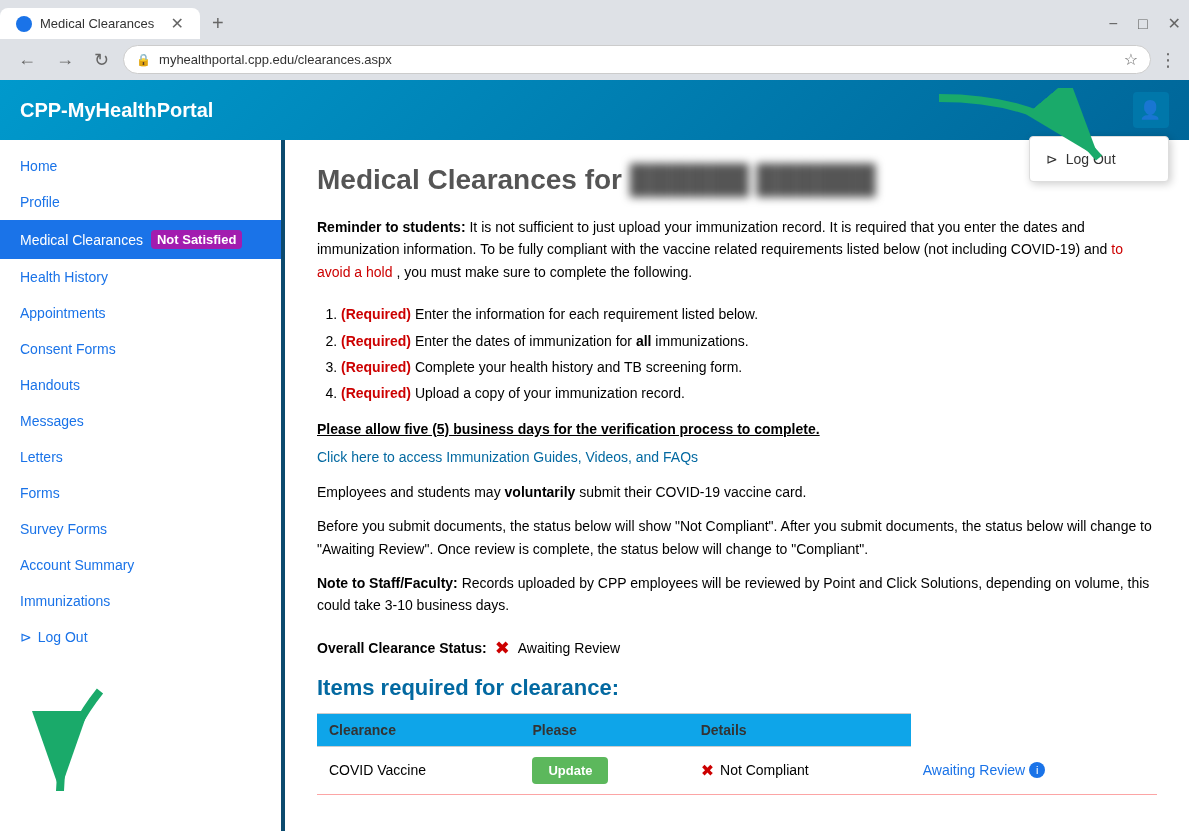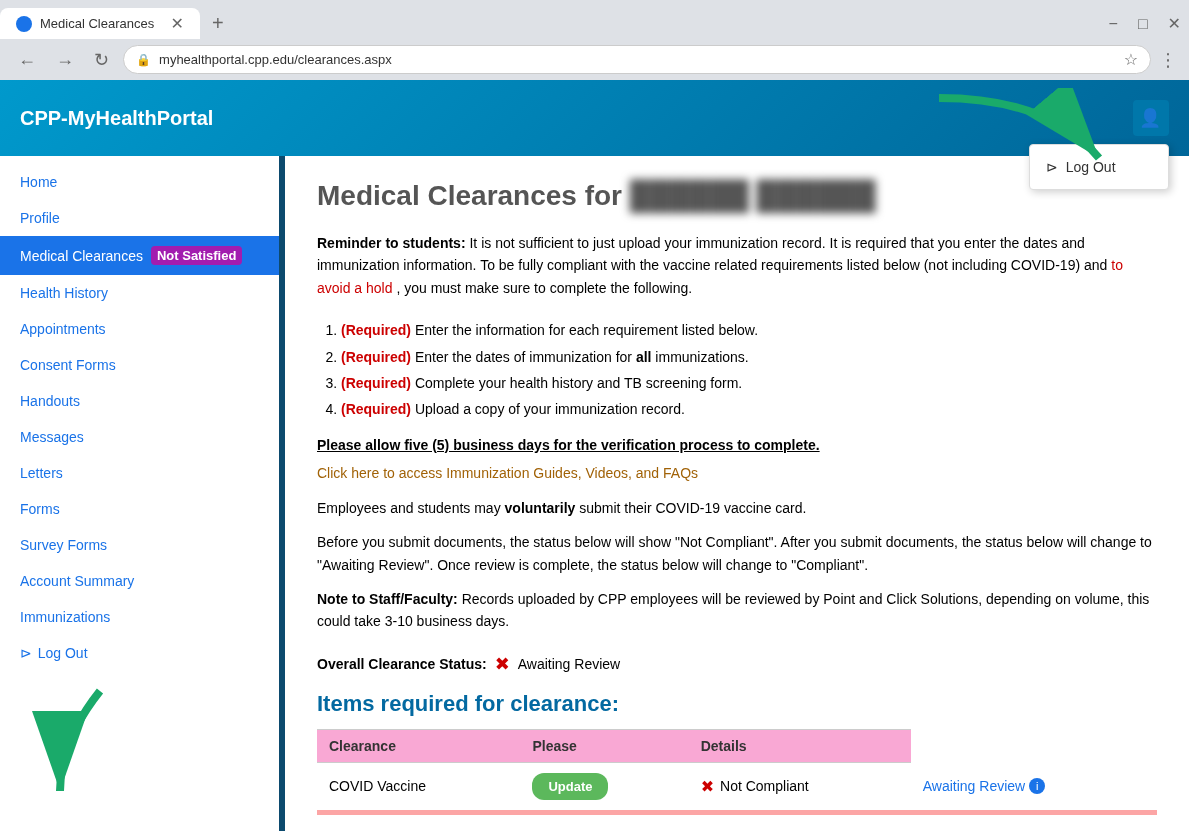--- a/index.html
+++ b/index.html
@@ -17,63 +17,63 @@
     .nav-btn { background: none; border: none; font-size: 18px; color: #666; cursor: pointer; padding: 2px 6px; border-radius: 50%; }
     .address-bar { flex: 1; display: flex; align-items: center; background: #fff; border-radius: 20px; padding: 4px 12px; gap: 8px; border: 1px solid #ccc; }
     .lock-icon { color: #666; font-size: 12px; }
     .address-text { flex: 1; color: #333; font-size: 13px; }
     .star-btn { color: #666; font-size: 16px; }
     .menu-dots { background: none; border: none; font-size: 18px; color: #666; cursor: pointer; }
     .window-controls { display: flex; gap: 4px; margin-left: 8px; }
     .win-btn { background: none; border: none; font-size: 16px; color: #666; cursor: pointer; padding: 2px 8px; }
 
     
-    .app-header { background: linear-gradient(135deg, #0099cc, #006699); color: white; padding: 20px 20px; display: flex; align-items: center; justify-content: space-between; min-height: 56px; }
+    .app-header { background: linear-gradient(135deg, #0099cc, #006699); color: white; padding: 12px 20px; display: flex; align-items: center; justify-content: space-between; min-height: 56px; }
     .app-title { font-size: 20px; font-weight: bold; color: white; }
     .header-user-icon { background: #0077aa; border-radius: 4px; width: 36px; height: 36px; display: flex; align-items: center; justify-content: center; color: white; font-size: 18px; cursor: pointer; position: relative; }
 
     .app-body { display: flex; min-height: calc(831px - 140px); }
 
     
-    .sidebar { width: 285px; background: #fff; border-right: 6px solid #0c4a6e; flex-shrink: 0; padding-top: 8px; }
+    .sidebar { width: 285px; background: #fff; border-right: 4px solid #0c4a6e; flex-shrink: 0; padding-top: 8px; }
     .sidebar-item { padding: 10px 20px; color: #1a73e8; cursor: pointer; font-size: 14px; text-decoration: none; display: flex; align-items: center; gap: 8px; }
     .sidebar-item.active { background: #1a73e8; color: white; }
     .sidebar-item.active .badge { background: #a21caf; color: white; font-size: 13px; padding: 2px 6px; border-radius: 4px; font-weight: bold; }
     .sidebar-logout { padding: 10px 20px; color: #1a73e8; cursor: pointer; font-size: 14px; display: flex; align-items: center; gap: 6px; }
 
     
     .main-content { flex: 1; background: #fff; padding: 24px 32px; overflow-y: auto; position: relative; }
 
     .page-title { font-size: 28px; color: #555; margin-bottom: 20px; }
     .page-title .blurred { filter: blur(4px); display: inline-block; }
 
     .reminder-box { margin-bottom: 20px; line-height: 1.6; }
     .reminder-box p { }
     .text-red { color: #cc0000; }
     .text-bold { font-weight: bold; }
 
     ol { margin-left: 24px; margin-bottom: 16px; }
     ol li { margin-bottom: 4px; line-height: 1.6; }
 
     .important-notice { font-weight: bold; text-decoration: underline; margin-bottom: 12px; display: block; }
-    .link-blue { color: #a16207; text-decoration: none; cursor: pointer; }
+    .link-blue { color: #0369a1; text-decoration: none; cursor: pointer; }
 
     .info-paragraph { margin-bottom: 12px; line-height: 1.6; }
 
     .overall-status { margin: 20px 0 16px 0; font-size: 14px; display: flex; align-items: center; gap: 8px; }
     .overall-status .label { font-weight: bold; }
     .status-x { color: #cc0000; font-size: 18px; }
 
     .items-title { font-size: 22px; color: #0369a1; margin-bottom: 12px; }
 
     .clearance-table { width: 100%; border-collapse: collapse; }
-    .clearance-table th { border-top: 1px solid #ccc; border-bottom: 1px solid #ccc; padding: 8px 12px; text-align: left; font-weight: bold; color: #333; background: #f9a8d4; }
-    .clearance-table td { padding: 10px 12px; border-bottom: 5px solid #fca5a5; }
-
-    .update-btn { background: #5cb85c; color: white; border: none; padding: 6px 16px; border-radius: 12px; cursor: pointer; font-size: 13px; font-weight: bold; }
+    .clearance-table th { border-top: 1px solid #ccc; border-bottom: 1px solid #ccc; padding: 8px 12px; text-align: left; font-weight: bold; color: #333; background: #0ea5e9; }
+    .clearance-table td { padding: 10px 12px; border-bottom: 1px solid #fca5a5; }
+
+    .update-btn { background: #5cb85c; color: white; border: none; padding: 6px 16px; border-radius: 4px; cursor: pointer; font-size: 13px; font-weight: bold; }
 
     .status-cell { display: flex; align-items: center; gap: 6px; }
     .status-x-small { color: #cc0000; font-size: 16px; }
 
     .awaiting-link { color: #1a73e8; text-decoration: none; cursor: pointer; display: flex; align-items: center; gap: 4px; }
     .info-icon { display: inline-block; background: #1a73e8; color: white; border-radius: 50%; width: 16px; height: 16px; font-size: 11px; text-align: center; line-height: 16px; }
 
     
     .dropdown-menu { position: absolute; top: 0; right: 0; background: white; border: 1px solid #ddd; border-radius: 4px; box-shadow: 2px 2px 8px rgba(0,0,0,0.2); padding: 4px 0; z-index: 100; min-width: 140px; }
     .dropdown-item { padding: 10px 16px; color: #333; cursor: pointer; display: flex; align-items: center; gap: 8px; font-size: 14px; }

